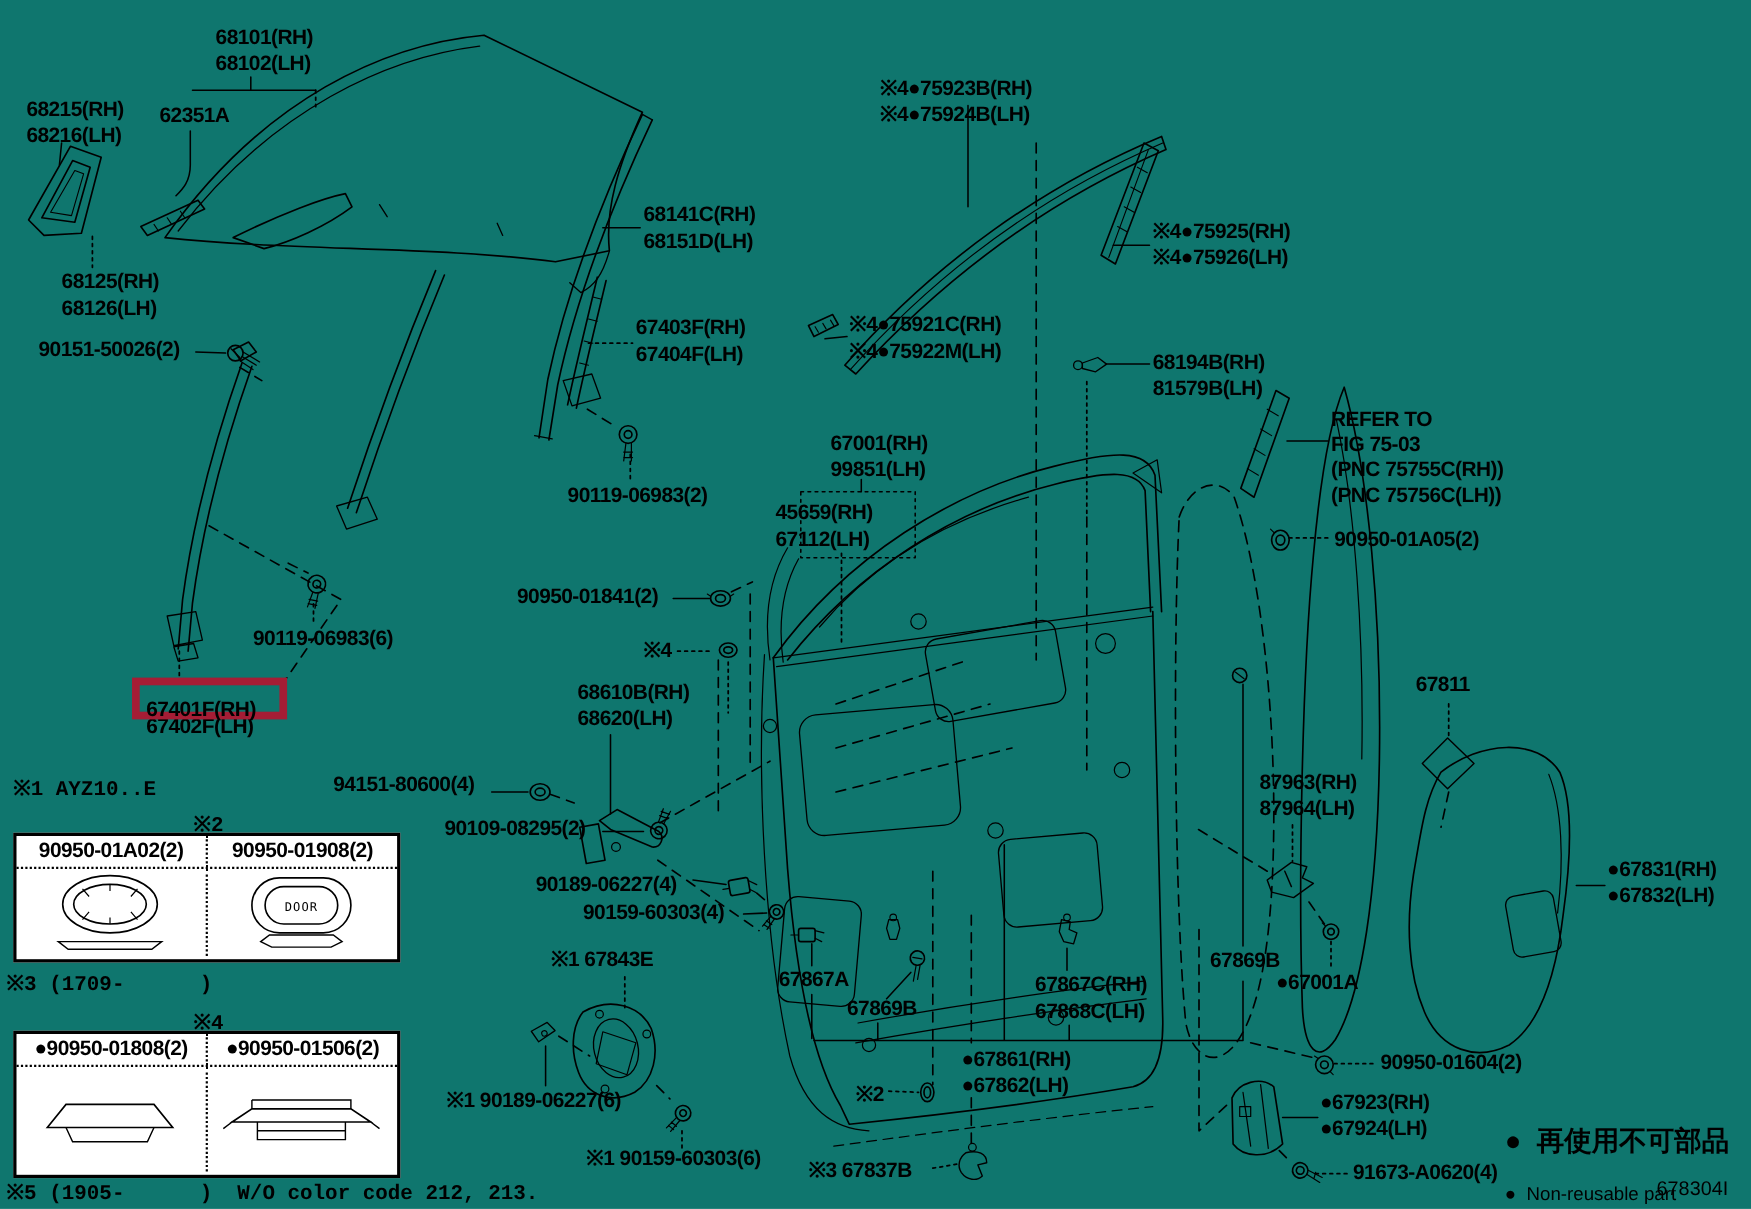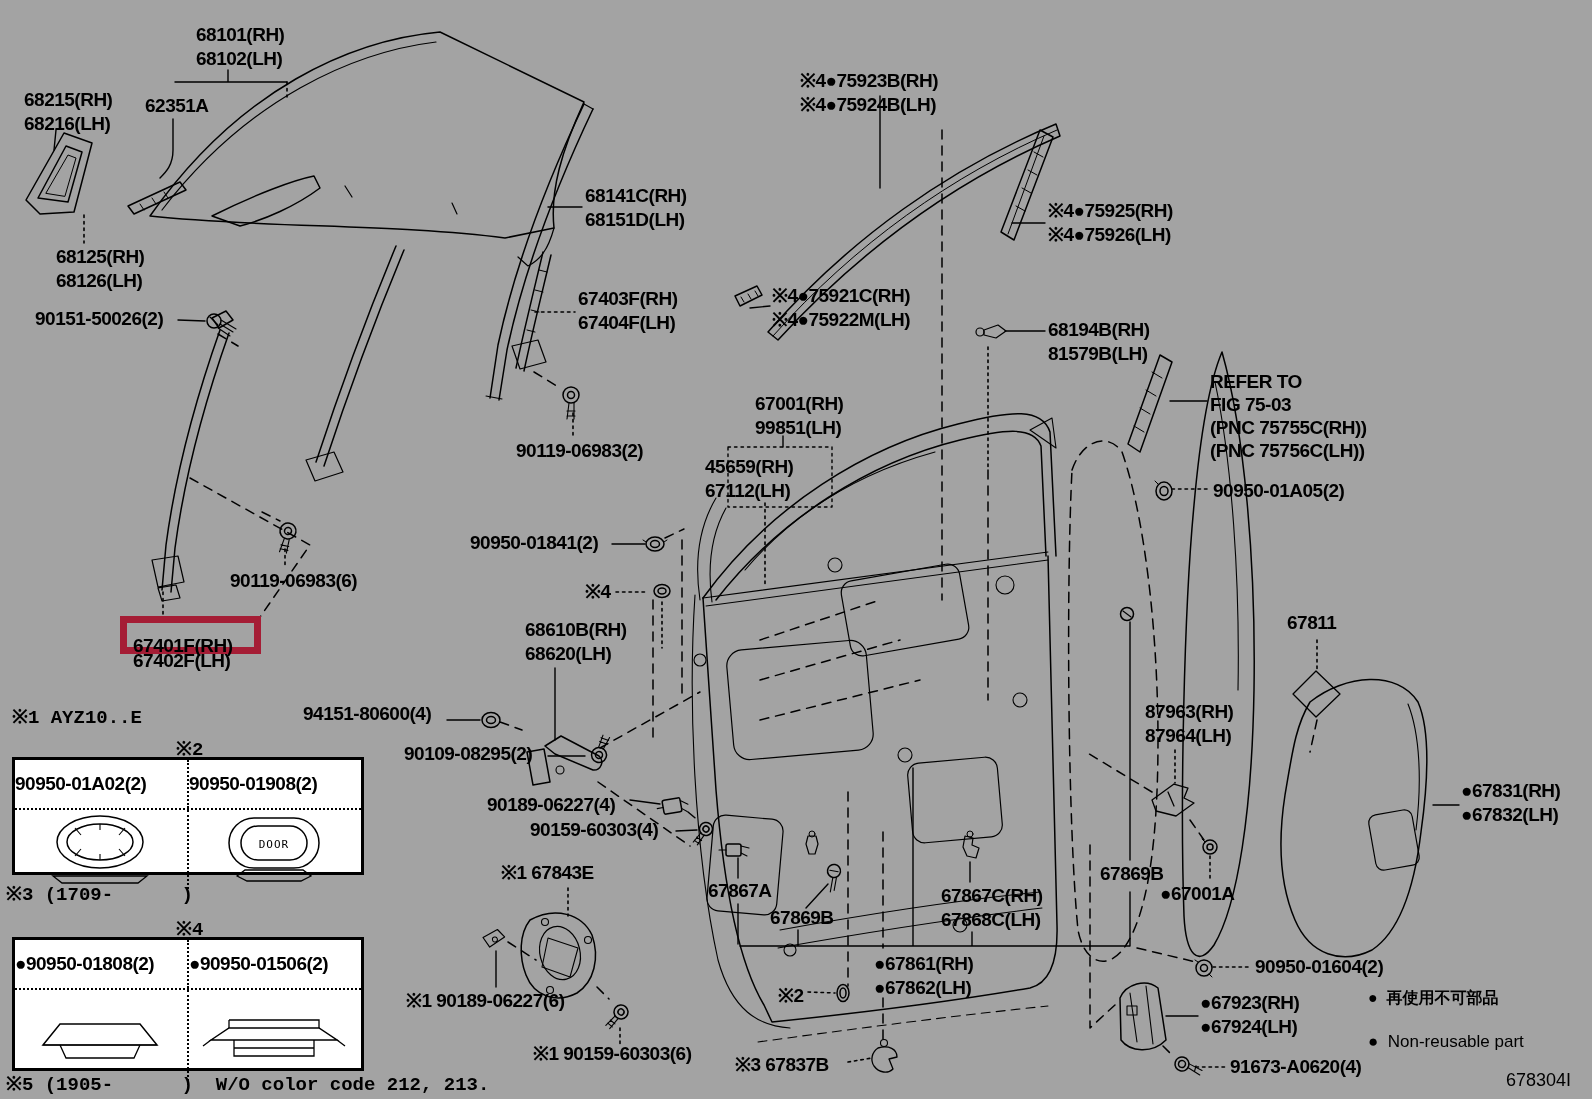--- a/index.html
+++ b/index.html
@@ -1,35 +1,35 @@
 <!DOCTYPE html>
 <html><head>
 <meta charset="utf-8">
 <style>
   html,body{margin:0;padding:0;background:#fff;}
-  .stage{position:relative;width:1592px;height:1099px;background:#a3a3a3;overflow:hidden;
+  .stage{position:relative;width:1592px;height:1099px;background:#0f766e;overflow:hidden;
          font-family:"Liberation Sans",sans-serif;}
   svg.art{position:absolute;left:0;top:0;}
   .lbl{position:absolute;font-weight:700;font-size:19px;line-height:24px;
        letter-spacing:-0.5px;color:#000;white-space:pre;}
   .lbl span{display:block;}
   .lbl.tight{line-height:23px;}
   .hibox{position:absolute;left:120px;top:616px;width:127px;height:24px;
          border:7px solid #A51D35;background:transparent;z-index:5;}
   .note{position:absolute;font-weight:700;font-size:19px;color:#000;white-space:pre;font-family:Liberation Mono, monospace;}
   .ptable{position:absolute;width:346px;border:3px solid #000;background:#fff;}
   .ptable .hrow{display:flex;border-bottom:2px dotted #000;}
-  .ptable .hcell{flex:1;text-align:left;font-weight:700;font-size:19px;
-                 letter-spacing:-0.5px;padding:13px 0;white-space:nowrap;}
+  .ptable .hcell{flex:1;text-align:center;font-weight:700;font-size:19px;
+                 letter-spacing:-0.5px;padding:3px 0;white-space:nowrap;}
   .ptable .hcell:first-child{border-right:2px dotted #000;}
   .ptable .brow{display:flex;}
   .ptable .bcell{flex:1;position:relative;}
   .ptable .bcell:first-child{border-right:2px dotted #000;}
   .legend{position:absolute;left:1368px;top:988px;color:#000;}
-  .legend .l1{font-size:16px;font-weight:700;white-space:pre;}
+  .legend .l1{font-size:25px;font-weight:700;white-space:pre;margin-top:32px;}
   .legend .l2{font-size:17px;font-weight:400;white-space:pre;margin-top:23px;}
   .doccode{position:absolute;left:1506px;top:1070px;font-size:18px;font-weight:400;
            letter-spacing:0px;color:#000;}
 </style>
 </head>
 <body>
 
 <div class="stage">
 
   <svg class="art" width="1592" height="1099" viewBox="0 0 1592 1099" fill="none" stroke="#000" stroke-width="1.5" stroke-linecap="round" stroke-linejoin="round">

